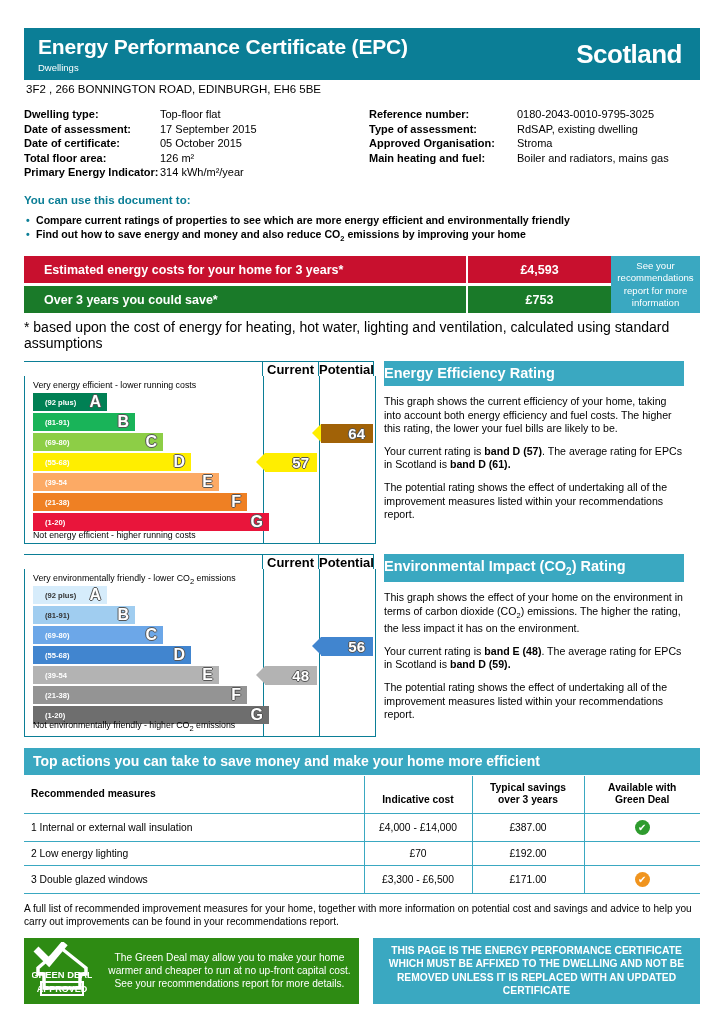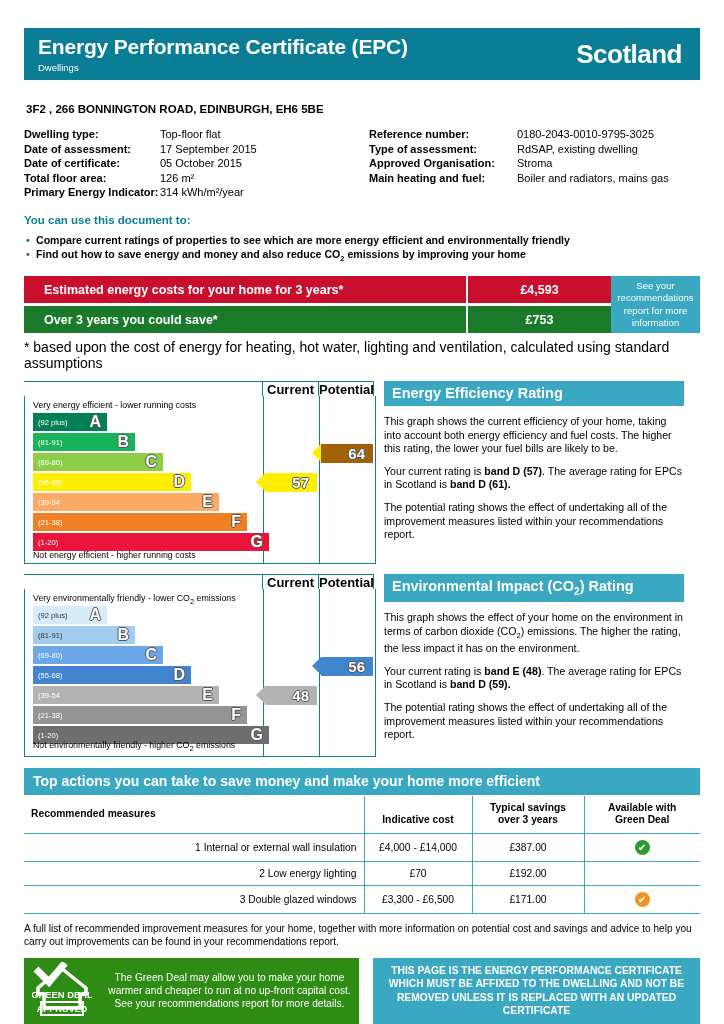--- a/index.html
+++ b/index.html
@@ -18,21 +18,21 @@
     background:#0b7e96; color:#fff;
     height:52px; margin-top:28px;
     display:flex; align-items:center; justify-content:space-between;
     padding:0 14px;
   }
   .hdr-left { display:flex; flex-direction:column; justify-content:center; }
   .hdr-title { font-size:21px; font-weight:bold; line-height:24px; letter-spacing:-0.2px; }
   .hdr-sub { font-size:9.5px; line-height:13px; margin-top:2px; }
   .hdr-right { font-size:26px; font-weight:bold; letter-spacing:-0.5px; padding-right:4px;}
 
-  .address { font-size:11.5px; font-weight:bold; margin:23px 0 0 2px; }
+  .address { font-size:11.5px; font-weight:normal; margin:3px 0 0 2px; }
 
   
   .details { display:flex; margin-top:12px; font-size:11px; line-height:14.6px; }
   .dcol { display:flex; }
   .dcol.left { width:345px; }
   .dcol.right { width:331px; }
   .dlabels { font-weight:bold; white-space:nowrap; }
   .dvals { margin-left:8px; }
   .dcol.left .dlabels { width:128px; }
   .dcol.right .dlabels { width:140px; }
@@ -71,46 +71,46 @@
              border-left:1px solid #0b7e96; border-top:1px solid #0b7e96; line-height:15px; }
   .colhead.last { border-right:1px solid #0b7e96; }
   .cols-head .lead { width:238px; border-top:1px solid #0b7e96; }
   .vline { position:absolute; top:0; bottom:0; width:1px; background:#0b7e96; }
   .v1 { left:238px; } .v2 { left:294px; }
   .cap { font-size:8.8px; padding:4px 0 0 8px; }
   .cap.bot { position:absolute; bottom:3px; left:8px; padding:0; }
   .bars { position:absolute; top:17px; left:8px; }
   .bar { height:18px; margin-bottom:2px; position:relative; color:#fff;
          display:flex; align-items:center; }
-  .bar .rng { font-size:7.6px; font-weight:normal; padding-left:5px; }
+  .bar .rng { font-size:7.6px; font-weight:bold; padding-left:12px; }
   .bar .let { position:absolute; right:6px; top:50%; transform:translateY(-50%);
               font-size:16px; font-weight:bold; color:#fff;
               text-shadow:-1px 0 #555, 0 1px #555, 1px 0 #555, 0 -1px #555; }
   .arrow { position:absolute; height:19px; display:flex; align-items:center;
            justify-content:flex-end; padding-right:8px; font-size:15px; font-weight:bold;
            color:#fff; text-shadow:-1px 0 #555,0 1px #555,1px 0 #555,0 -1px #555; }
   .arrow::before { content:""; position:absolute; left:-9px; top:0;
     border-top:9.5px solid transparent; border-bottom:9.5px solid transparent; }
 
   
   .side { width:300px; margin-left:8px; }
   .side-hd { background:#3aa8c1; color:#fff; font-size:14.5px; font-weight:bold;
-             padding:4px 8px 5px; }
+             padding:4px 0 5px; }
   .side-hd sub { font-size:10px; }
   .side p { font-size:10.6px; line-height:13.6px; margin:9px 0 0; }
   .side p b { font-weight:bold; }
 
   
   .ta-hd { background:#3aa8c1; color:#fff; font-size:14px; font-weight:bold;
            padding:5px 9px 6px; margin-top:11px; }
   table.ta { width:100%; border-collapse:collapse; font-size:10.3px; margin-top:1px; }
   table.ta th, table.ta td { border-bottom:1.6px solid #3aa8c1; padding:6px 7px; }
   table.ta th { font-weight:bold; vertical-align:bottom; text-align:center; line-height:12.4px;}
   table.ta th.m { text-align:left; vertical-align:middle; }
-  table.ta td.m { text-align:right;margin-left:27px; }
+  table.ta td.m { text-align:left;margin-left:27px; }
   table.ta td.c { text-align:center; }
   .vsep { border-left:1.6px solid #3aa8c1;margin-left:43px; }
   .badge { display:inline-block; width:15px; height:15px; border-radius:50%;
            position:relative; vertical-align:middle; }
   .badge::after { content:"\2714"; position:absolute; left:0; right:0; top:0;
            color:#fff; font-size:10px; line-height:15px; text-align:center; }
   .badge.g { background:#2e9b2e; }
   .badge.o { background:#f0941e; }
 
   .fullnote { font-size:10.1px; line-height:13px; margin-top:8px; }

